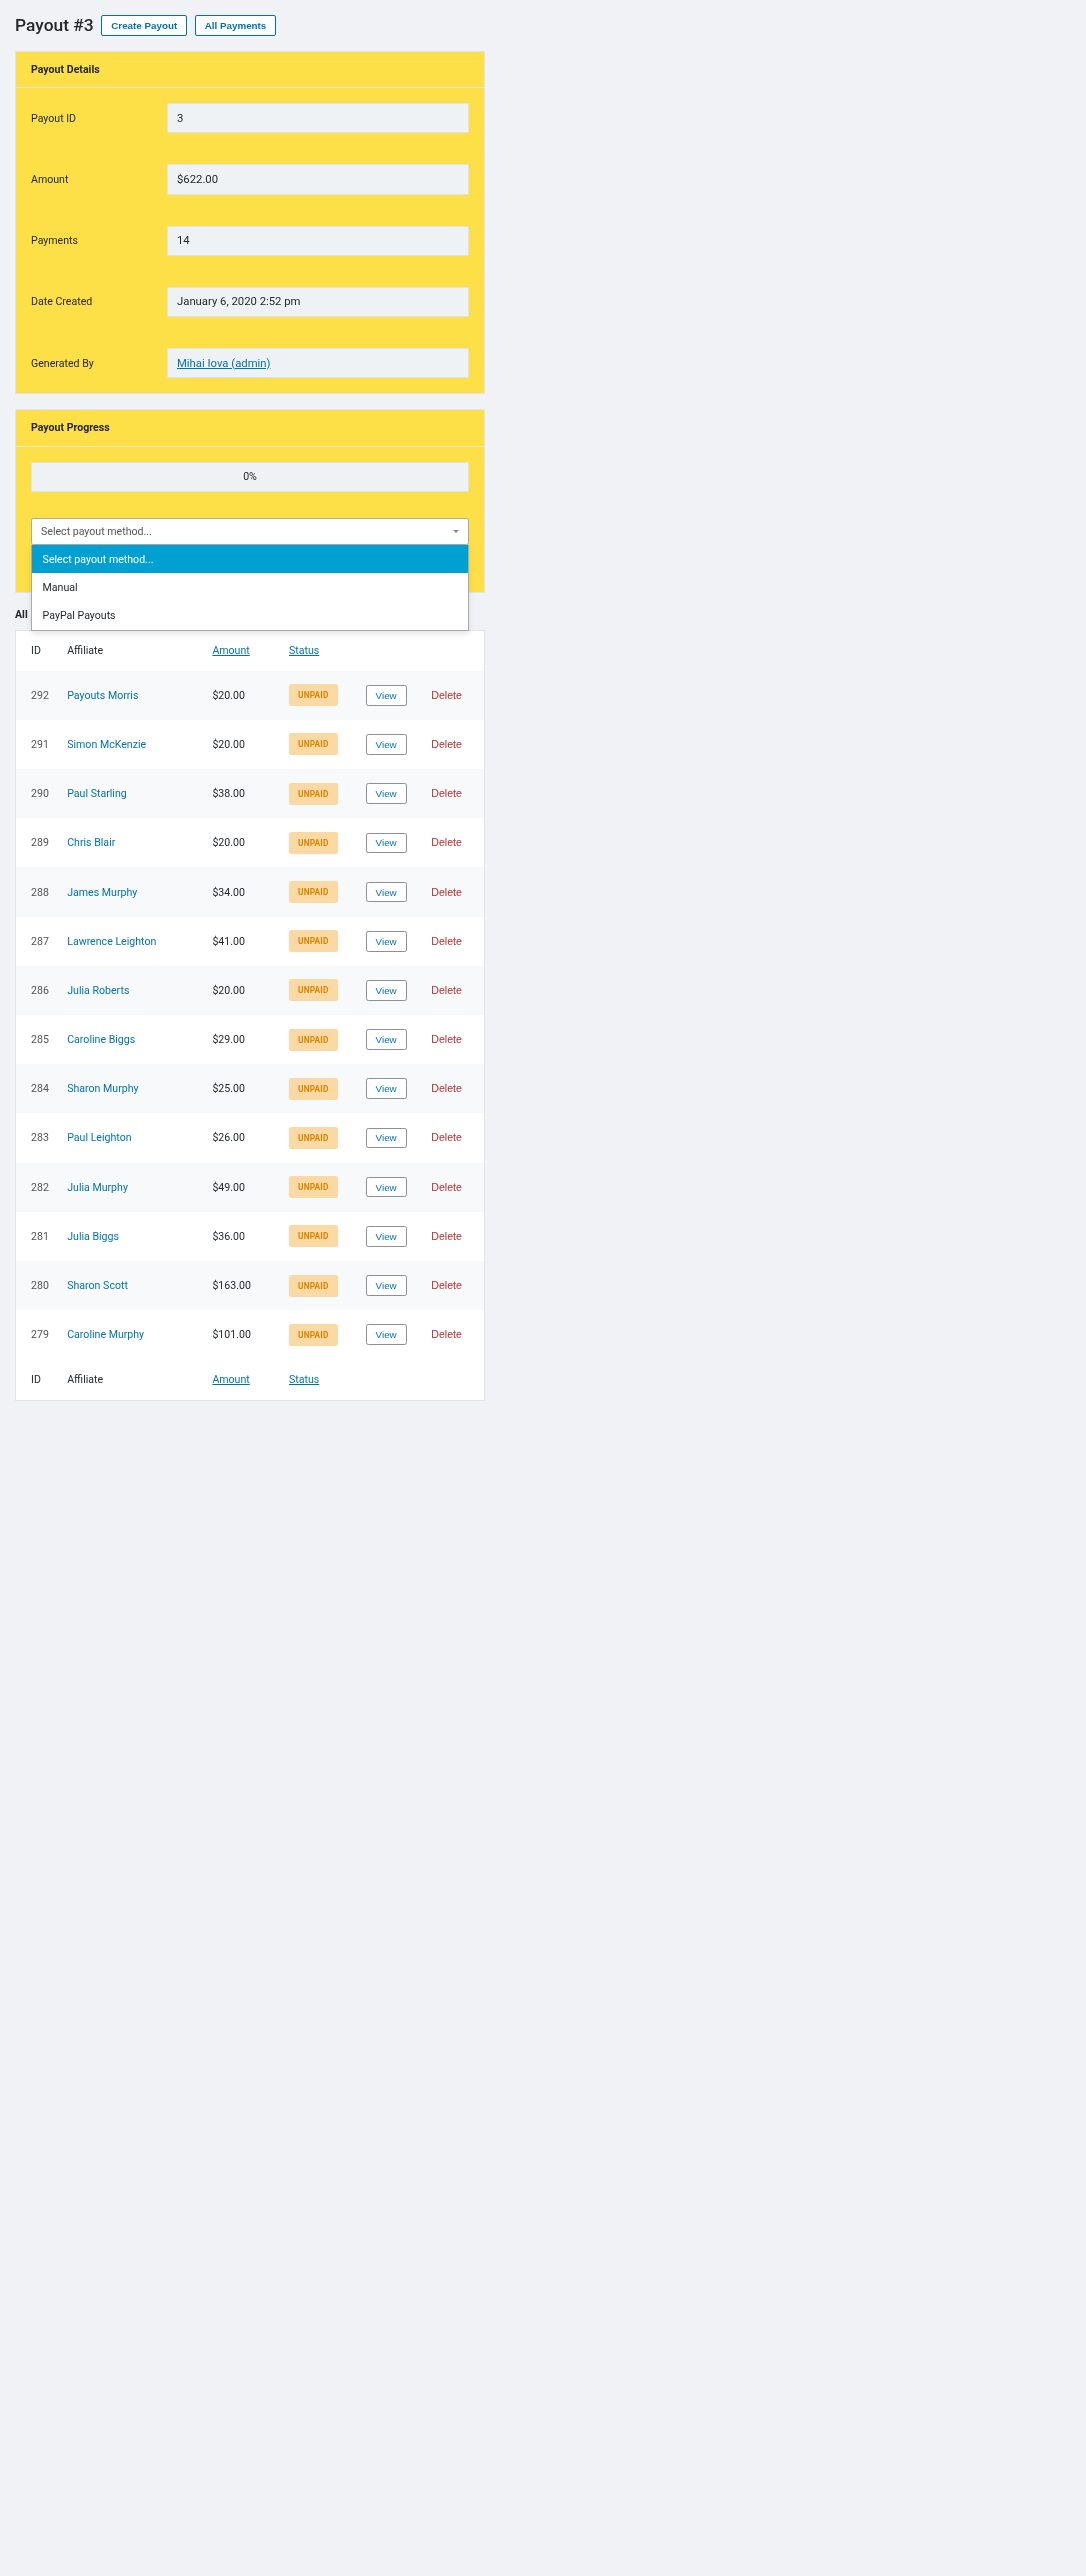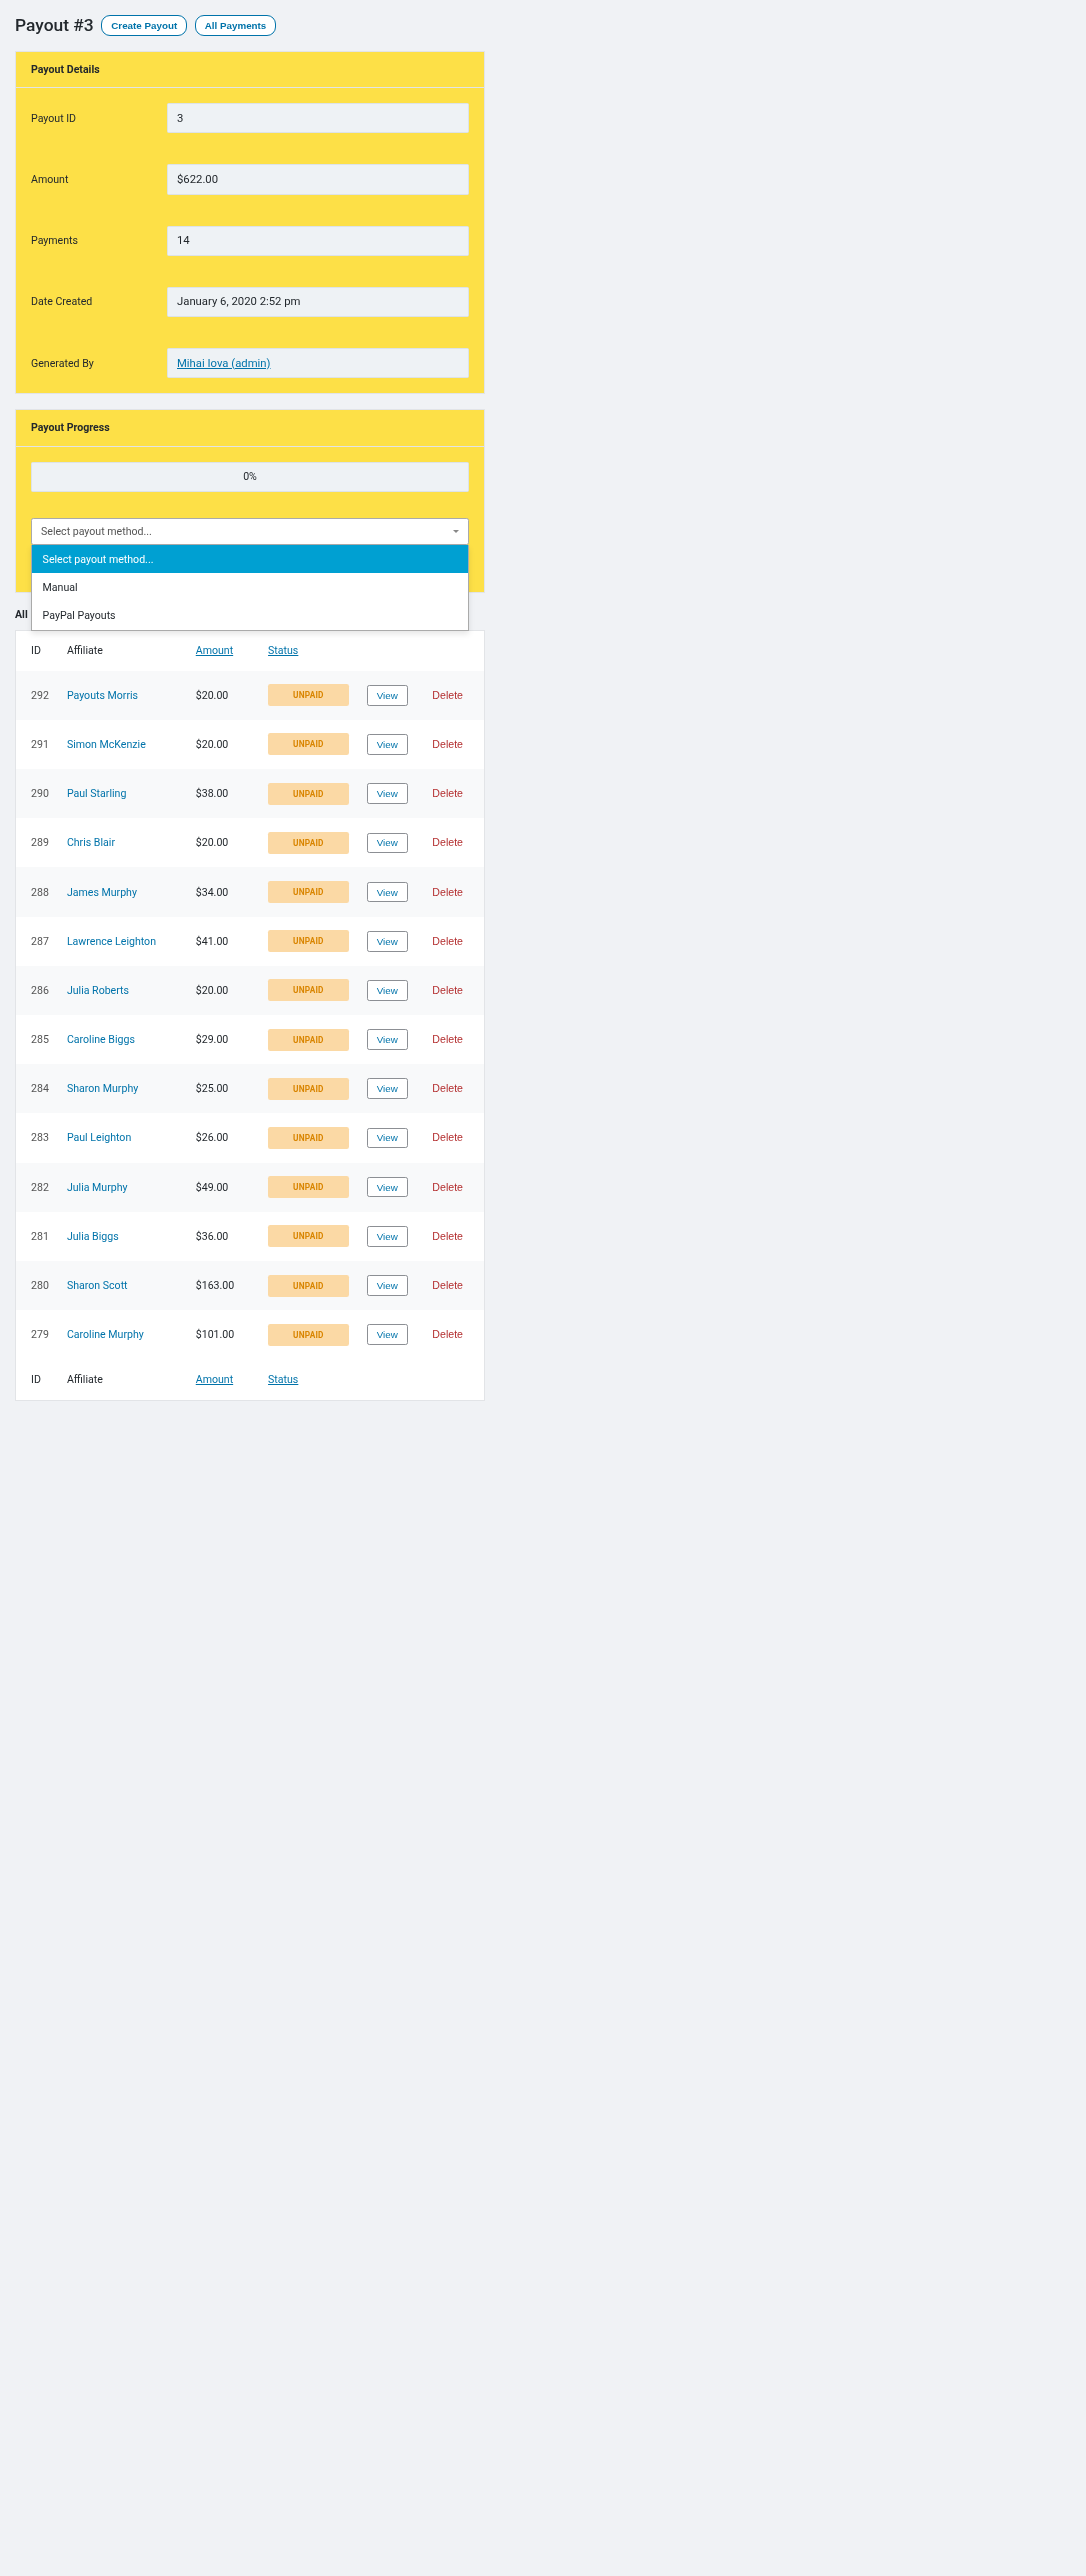--- a/index.html
+++ b/index.html
@@ -21,21 +21,21 @@
   font-weight: 500;
   color: #23282d;
 }
 .btn-outline {
   background: #fff;
   border: 0.8px solid #0073aa;
   color: #0073aa;
   padding: 3.8px 9px;
   font-size: 9.8px;
   font-weight: 600;
-  border-radius: 9px;
+  border-radius: 2px;
   cursor: pointer;
 }
 .card {
   background: #fde047;
   border: 0.8px solid #e2e4e7;
   margin-bottom: 15px;
 }
 .card-header {
   padding: 11.3px 15px;
   font-weight: 700;
@@ -160,21 +160,21 @@
 .table th a { color: #0073aa; font-weight: 400; }
 .table tbody tr:nth-child(odd) { background: #f8f9fa; }
 .table tbody tr:nth-child(even) { background: #fff; }
 .table tfoot tr { background: #fff; }
 .aff-link { color: #0073aa; text-decoration: none; }
 .badge-unpaid {
   background: #fbd9a5;
   color: #d98500;
   font-weight: 700;
   font-size: 8.3px;
-  padding: 6px 25px;
+  padding: 6px 9px;
   border-radius: 2.3px;
   letter-spacing: 0.2px;
   display: inline-block;
 }
 .btn-view {
   background: #fff;
   border: 0.8px solid #8c8f94;
   color: #0073aa;
   padding: 3.8px 9px;
   font-size: 9.8px;

